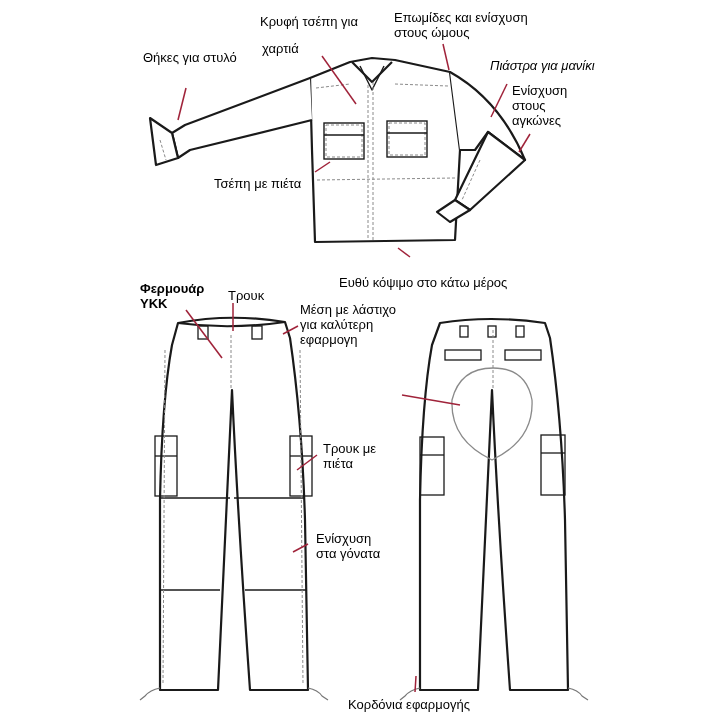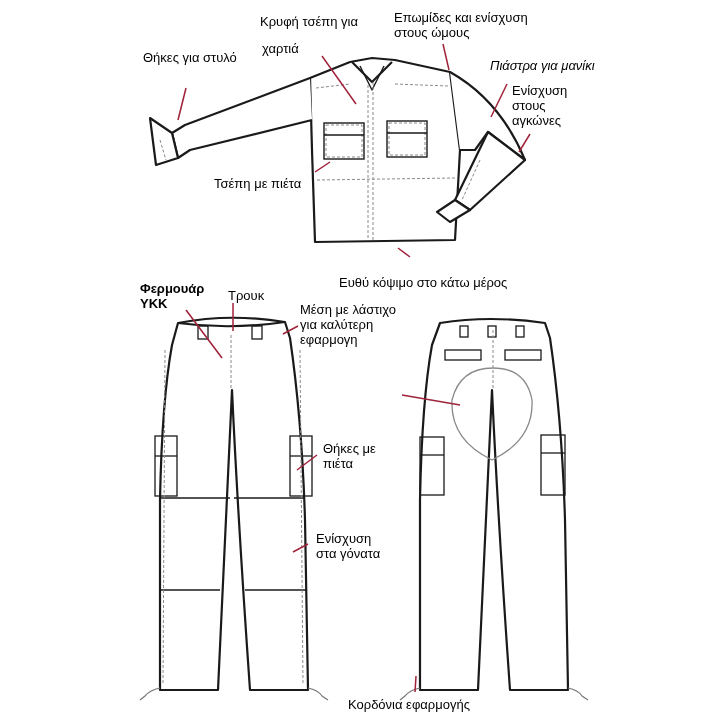--- a/index.html
+++ b/index.html
@@ -148,21 +148,21 @@
   <div class="lbl" style="left:228px; top:288px;">Τρουκ</div>
 
   <div class="lbl" style="left:300px; top:302px;">
     <div>Μέση με λάστιχο</div>
     <div>για καλύτερη</div>
     <div>εφαρμογη</div>
   </div>
 
 
   <div class="lbl" style="left:323px; top:441px;">
-    <div>Θήκες με</div>
+    <div>Τρουκ με</div>
     <div>πιέτα</div>
   </div>
 
   <div class="lbl" style="left:316px; top:531px;">
     <div>Ενίσχυση</div>
     <div>στα γόνατα</div>
   </div>
 
   <div class="lbl" style="left:348px; top:697px;">Κορδόνια εφαρμογής</div>
 

